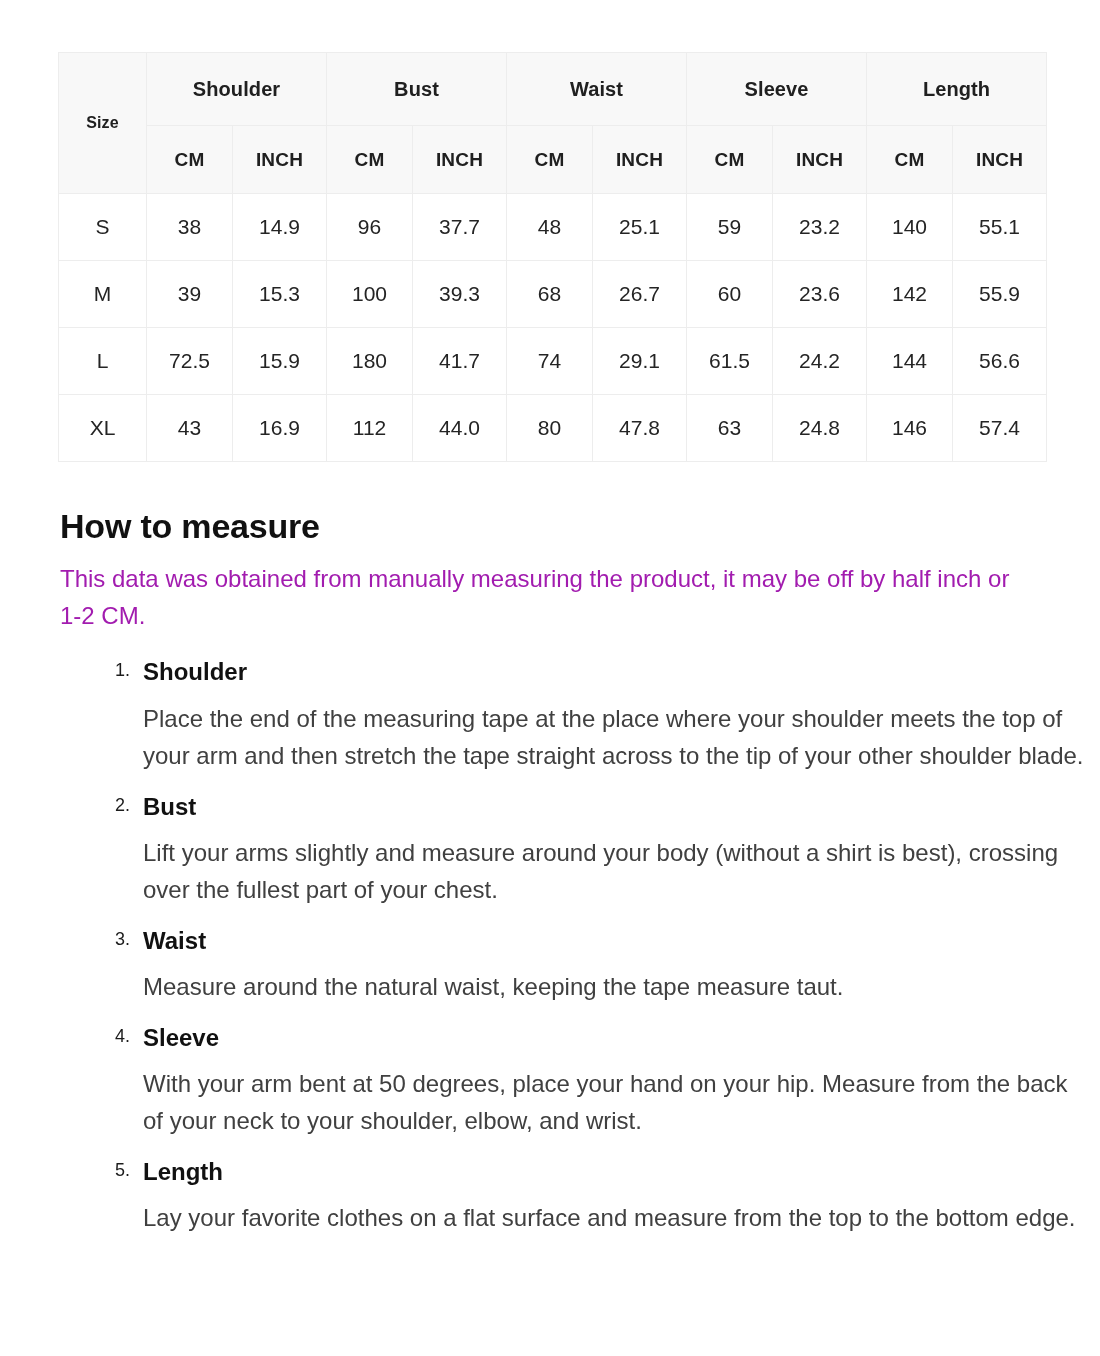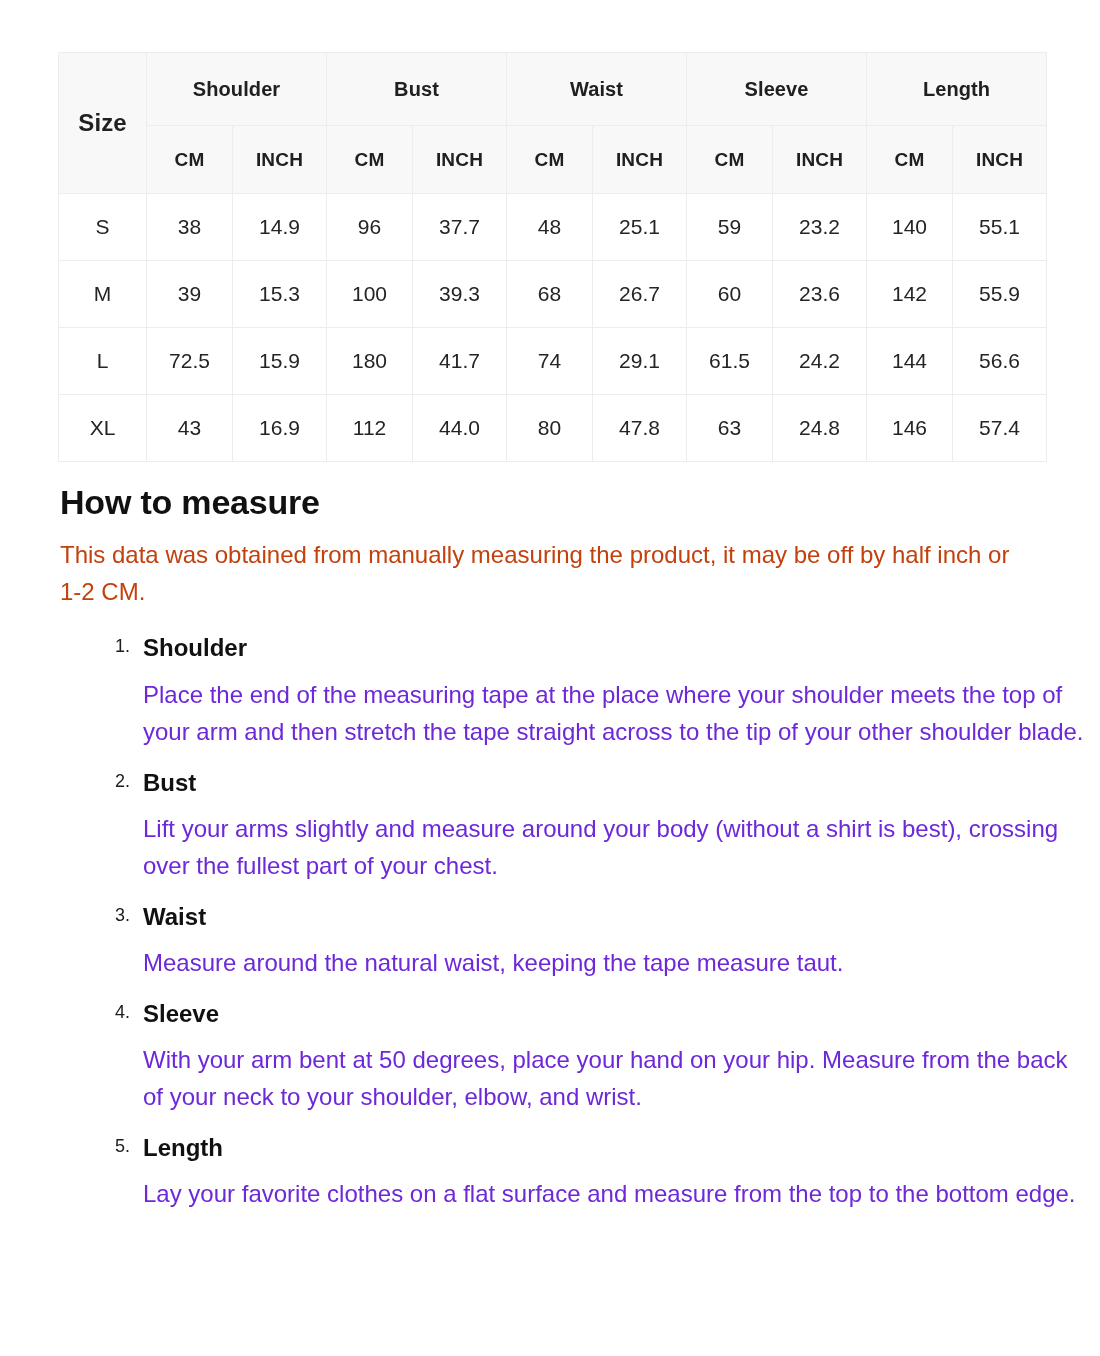--- a/index.html
+++ b/index.html
@@ -39,21 +39,21 @@
     background: #f8f8f8;
     font-weight: bold;
     color: #202020;
   }
   .th-group {
     font-size: 20px;
     height: 70px;
     letter-spacing: 0.1px;
   }
   .th-size {
-    font-size: 24px;
+    font-size: 16px;
     letter-spacing: 0.1px;
   }
   .th-unit {
     font-size: 19px;
     height: 65px;
     letter-spacing: 0.2px;
   }
   .size-table tbody td {
     background: #ffffff;
     font-size: 21px;
@@ -64,29 +64,29 @@
   
   col.c-size  { width: 88px; }
   col.c-cm    { width: 86px; }
   col.c-inch  { width: 94px; }
 
   
   .how-heading {
     font-size: 34px;
     font-weight: bold;
     letter-spacing: -0.2px;
-    margin: 21px 0 0 2px;
+    margin: 45px 0 0 2px;
     color: #111111;
   }
   .intro {
     font-size: 24px;
     line-height: 1.53;
     margin: 15px 0 0 2px;
     width: 972px;
-    color: #c2410c;
+    color: #a21caf;
   }
 
   ol.steps {
     margin: 22px 0 0 0;
     padding: 0 0 0 46px;
     list-style: none;
     counter-reset: step;
     width: 1000px;
   }
   ol.steps > li {
@@ -108,21 +108,21 @@
   .step-title {
     font-size: 24px;
     font-weight: bold;
     line-height: 1.3;
     color: #111111;
     margin: 0;
   }
   .step-body {
     font-size: 24px;
     line-height: 1.54;
-    color: #6d28d9;
+    color: #404040;
     margin: 13px 0 16px 0;
     width: 948px;
   }
   ol.steps > li:last-child .step-body { margin-bottom: 4px; }
 </style>
 </head>
 <body>
 
 <div class="page">
 

